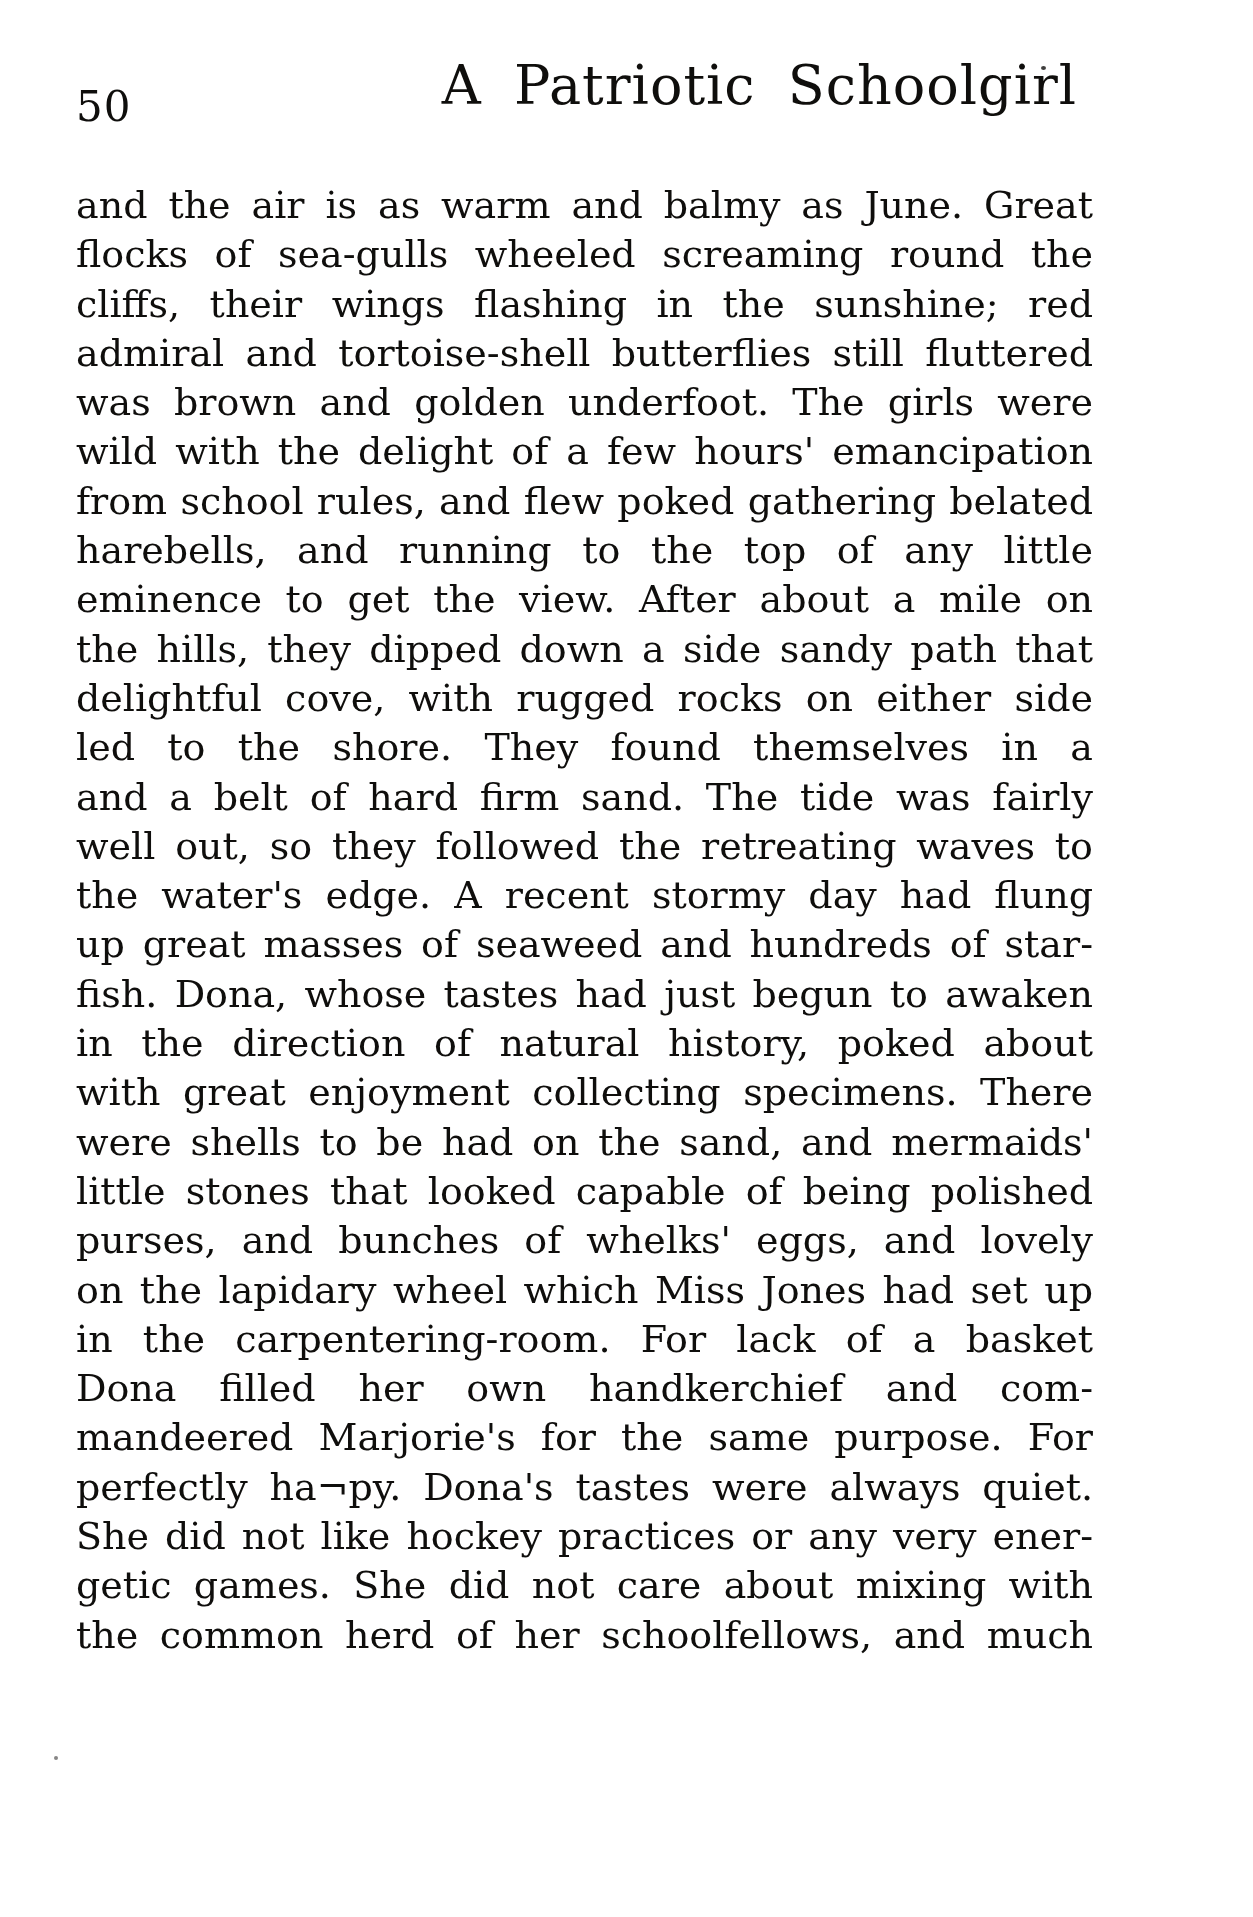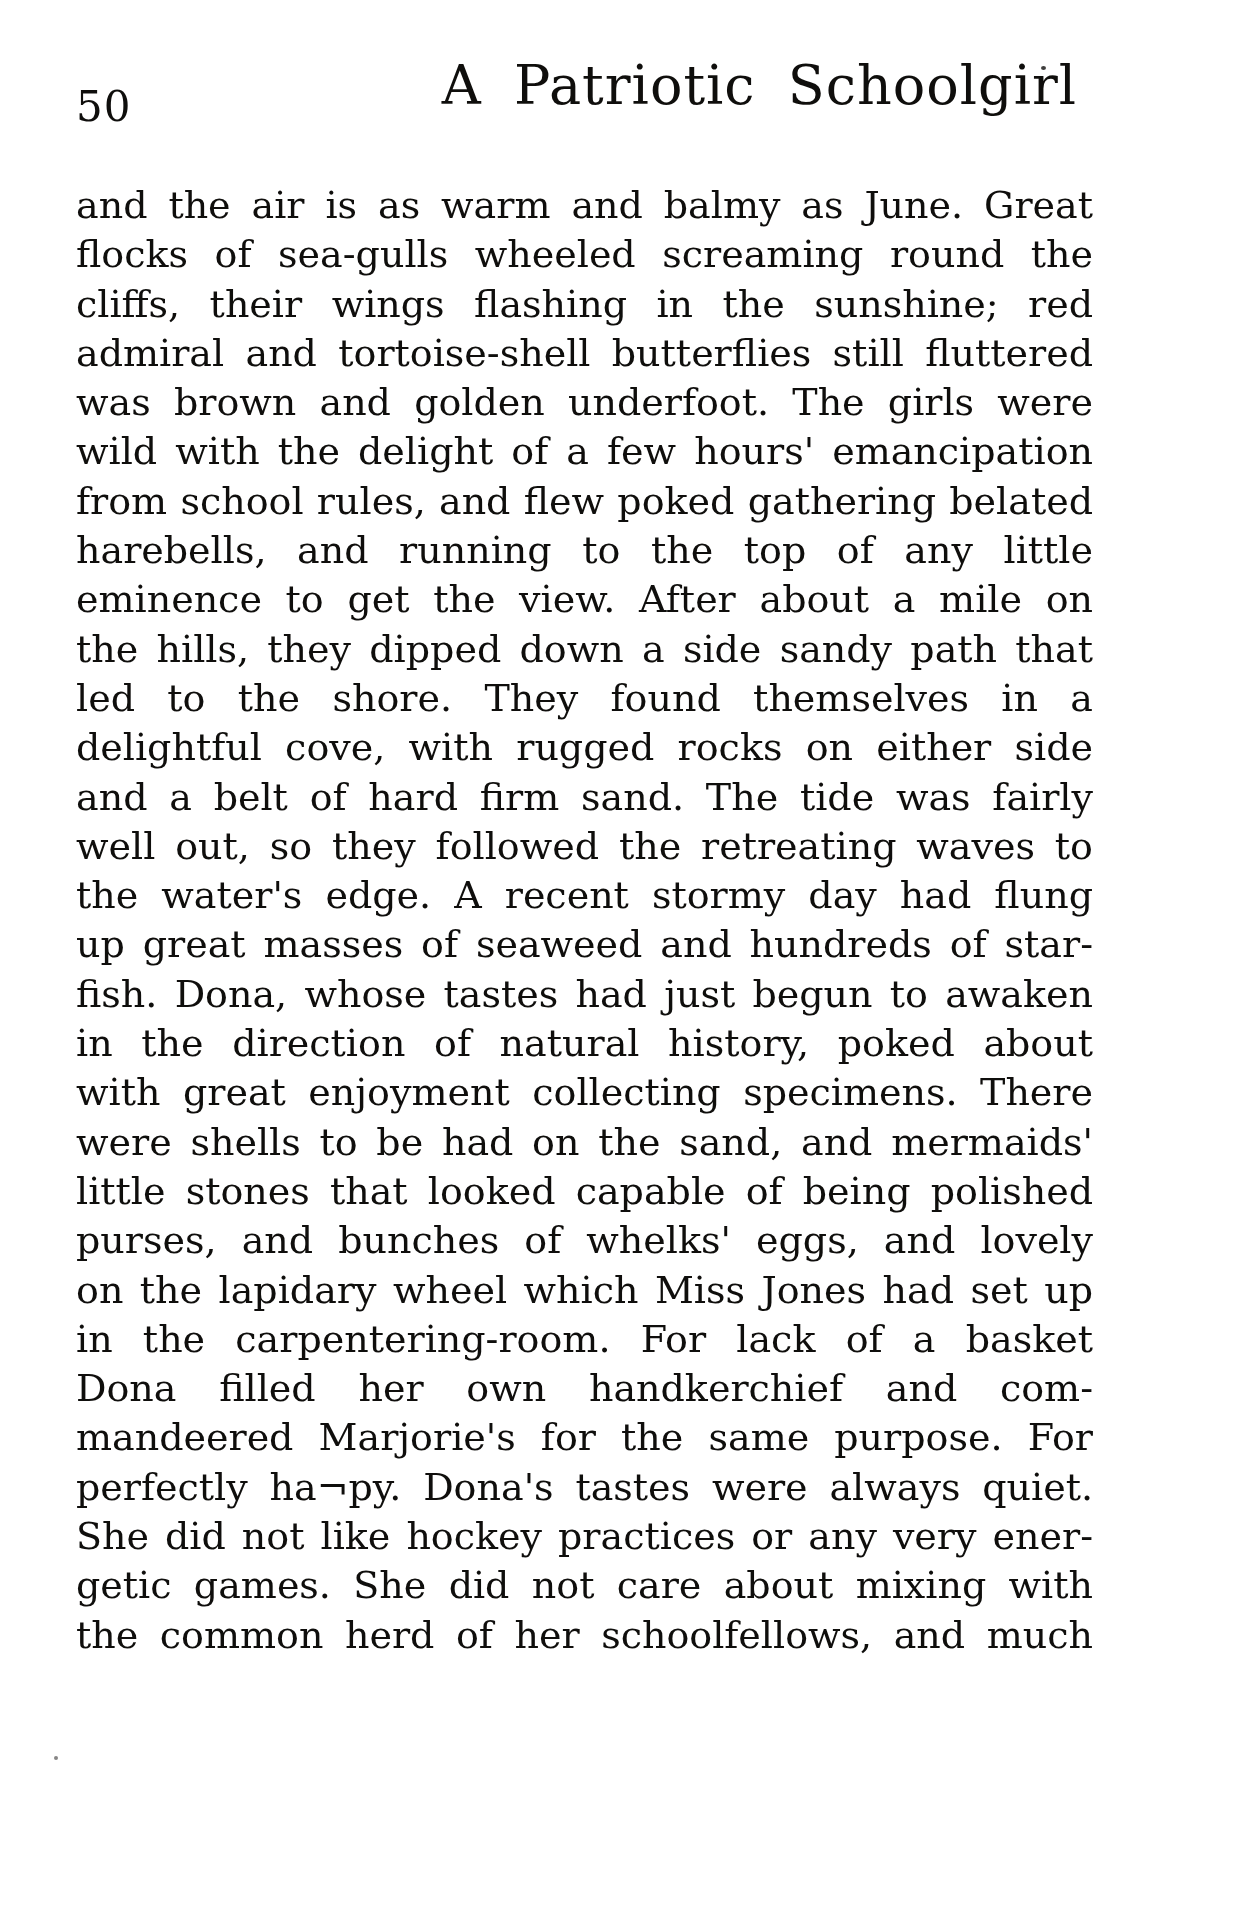--- a/index.html
+++ b/index.html
@@ -78,22 +78,22 @@
       <div class="text-line">and the air is as warm and balmy as June.  Great</div>
       <div class="text-line">flocks of sea-gulls wheeled screaming round the</div>
       <div class="text-line">cliffs, their wings flashing in the sunshine; red</div>
       <div class="text-line">admiral and tortoise-shell butterflies still fluttered</div>
       <div class="text-line">was brown and golden underfoot.  The girls were</div>
       <div class="text-line">wild with the delight of a few hours' emancipation</div>
       <div class="text-line">from school rules, and flew poked gathering belated</div>
       <div class="text-line">harebells, and running to the top of any little</div>
       <div class="text-line">eminence to get the view.  After about a mile on</div>
       <div class="text-line">the hills, they dipped down a side sandy path that</div>
+      <div class="text-line">delightful cove, with rugged rocks on either side</div>
       <div class="text-line">led to the shore.  They found themselves in a</div>
-      <div class="text-line">delightful cove, with rugged rocks on either side</div>
       <div class="text-line">and a belt of hard firm sand.  The tide was fairly</div>
       <div class="text-line">well out, so they followed the retreating waves to</div>
       <div class="text-line">the water's edge.  A recent stormy day had flung</div>
       <div class="text-line">up great masses of seaweed and hundreds of star-</div>
       <div class="text-line">fish.  Dona, whose tastes had just begun to awaken</div>
       <div class="text-line">in the direction of natural history, poked about</div>
       <div class="text-line">with great enjoyment collecting specimens.  There</div>
       <div class="text-line">were shells to be had on the sand, and mermaids'</div>
       <div class="text-line">little stones that looked capable of being polished</div>
       <div class="text-line">purses, and bunches of whelks' eggs, and lovely</div>

